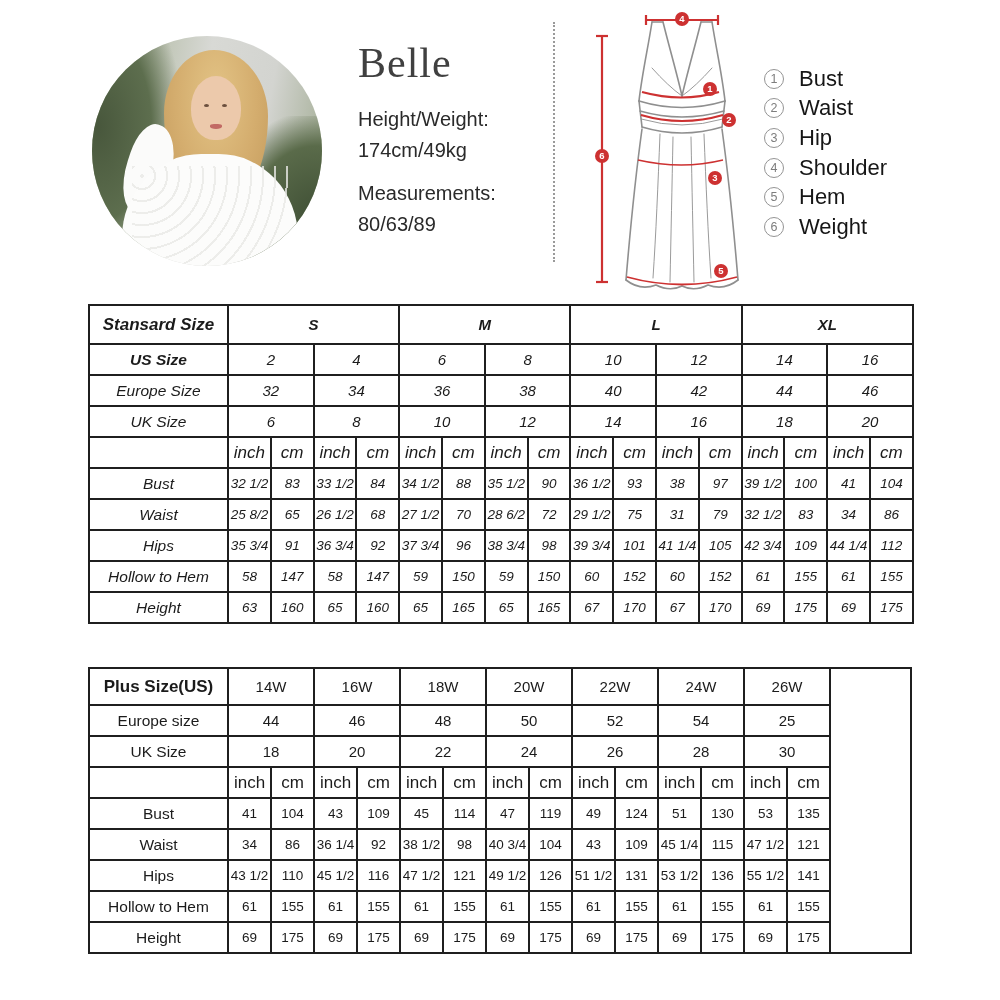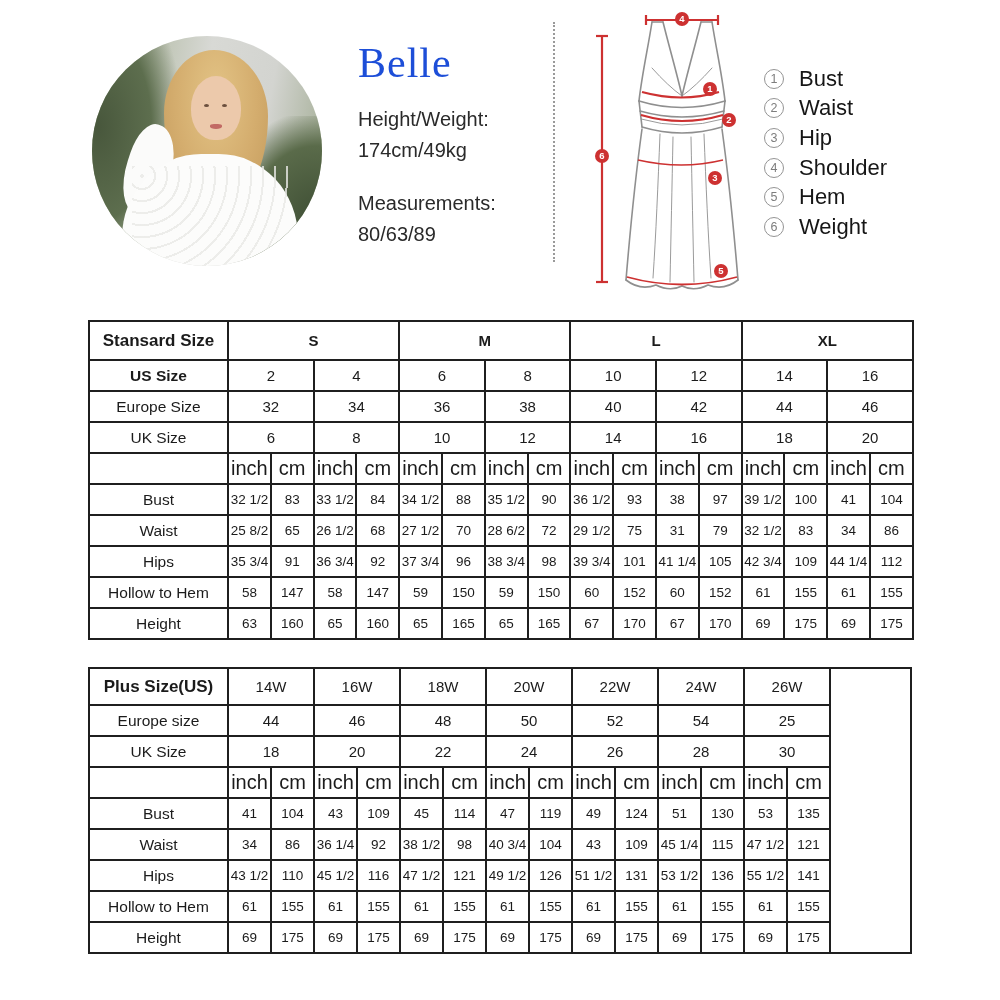--- a/index.html
+++ b/index.html
@@ -29,48 +29,48 @@
     background:
       radial-gradient(circle 4px at 20px 20px, #ededeb 2px, transparent 3px),
       #fcfcfb;
     border-radius:45% 45% 0 0 / 70% 70% 0 0; }
   .sleeve { left:34px; top:88px; width:46px; height:92px; background:#fbfbfa;
     border-radius:40% 60% 45% 55%; transform:rotate(18deg); }
   .lace { position:absolute; left:40px; top:130px; width:156px; height:100px;
     background:repeating-radial-gradient(circle at 10px 10px, #e9e9e6 0 2px, transparent 2px 12px); opacity:.8; }
 
   .info { position:absolute; left:358px; top:40px; width:192px; }
-  .belle { font-family:"Liberation Serif",serif; font-size:42px; line-height:1.1; color:#1d4ed8; letter-spacing:1px; }
+  .belle { font-family:"Liberation Serif",serif; font-size:42px; line-height:1.1; color:#404040; letter-spacing:1px; }
   .wearing { font-size:18.5px; margin-top:4px; color:#222; white-space:nowrap; }
   .wearing b { font-size:17px; }
   .info-line { font-size:20px; color:#2a2a2a; line-height:1.55; }
-  .mt18 { margin-top:18px; } .mt14 { margin-top:22px; }
+  .mt18 { margin-top:18px; } .mt14 { margin-top:12px; }
 
   .dotted-sep { position:absolute; left:553px; top:22px; height:240px; width:0; border-left:2px dotted #9a9a9a; }
 
   .diagram { position:absolute; left:582px; top:8px; width:200px; height:290px; }
 
   .legend { position:absolute; left:764px; top:64px; }
   .legend-item { display:flex; align-items:center; height:29.6px; }
   .lnum { display:inline-flex; align-items:center; justify-content:center;
     width:20px; height:20px; border:1.6px solid #949494; border-radius:50%;
     color:#7d7d7d; font-size:12.5px; flex:0 0 auto; }
   .ltext { font-size:22px; color:#161616; margin-left:15px; }
 
   
   table { border-collapse:collapse; table-layout:fixed; position:absolute; background:#fff; }
   td { border:2px solid #1f1f1f; text-align:center; vertical-align:middle;
        font-size:15px; white-space:nowrap; overflow:hidden; color:#1b1b1b; }
   td.bold { font-weight:bold; }
   td.lbl { font-size:15.5px; }
   td.title-lbl { font-size:17px; font-weight:bold; }
-  td.unit { font-size:20px; }
+  td.unit { font-size:17px; }
   td.m { font-size:13.5px; }
   td.empty-col { border:2px solid #1f1f1f; }
-  #std-table { left:88px; top:320px; width:824px; }
+  #std-table { left:88px; top:304px; width:824px;font-style:italic; }
   #plus-table { left:88px; top:667px; width:822px; }
   #std-table tr, #plus-table tr { height:31px; }
   #std-table tr.r-title { height:39px; }
   #plus-table tr.r-title { height:37px; }
 </style>
 </head>
 <body>
 
 <div class="page">
 

